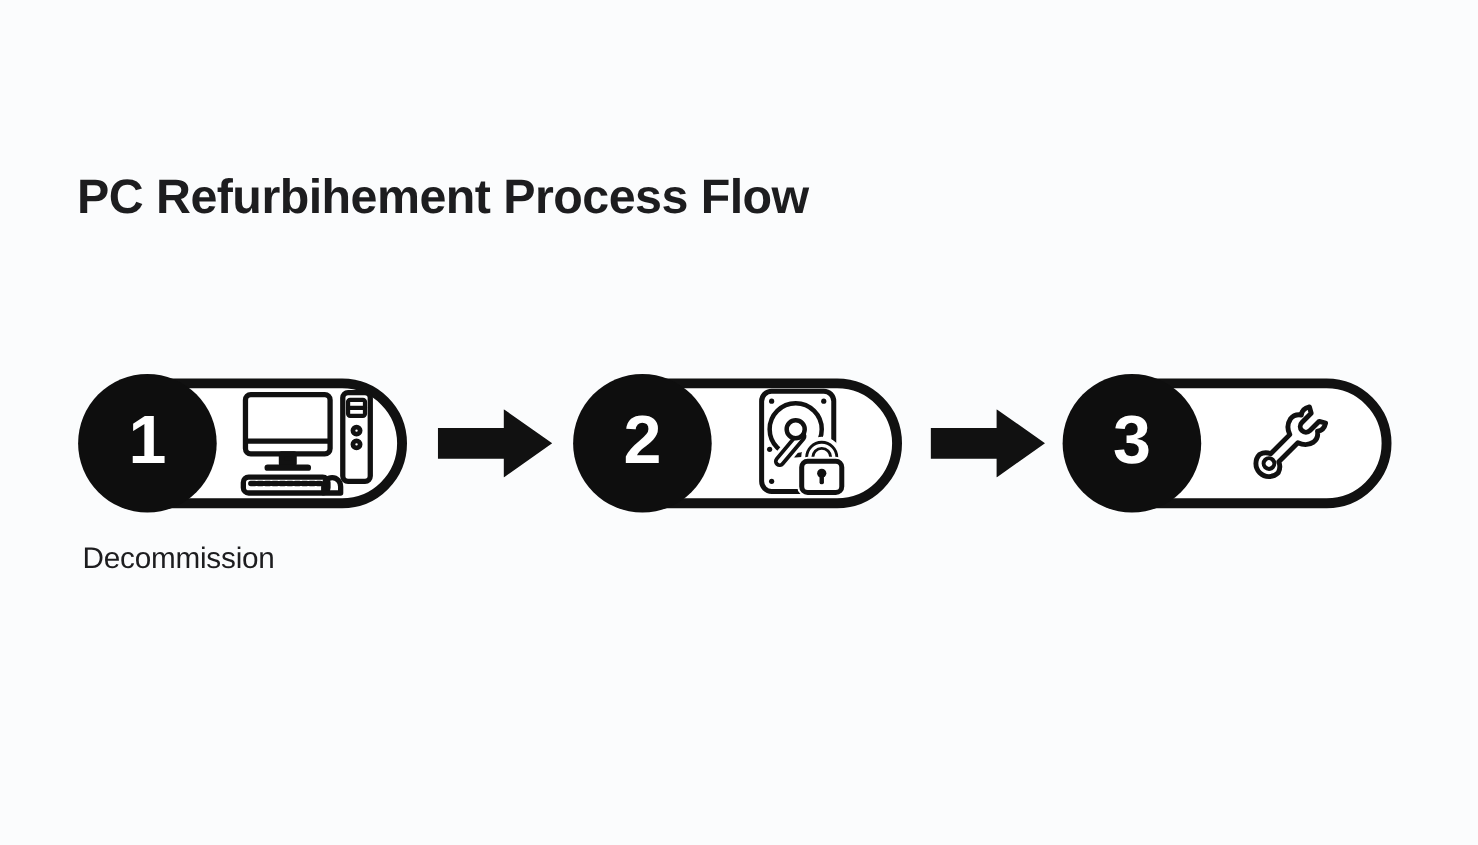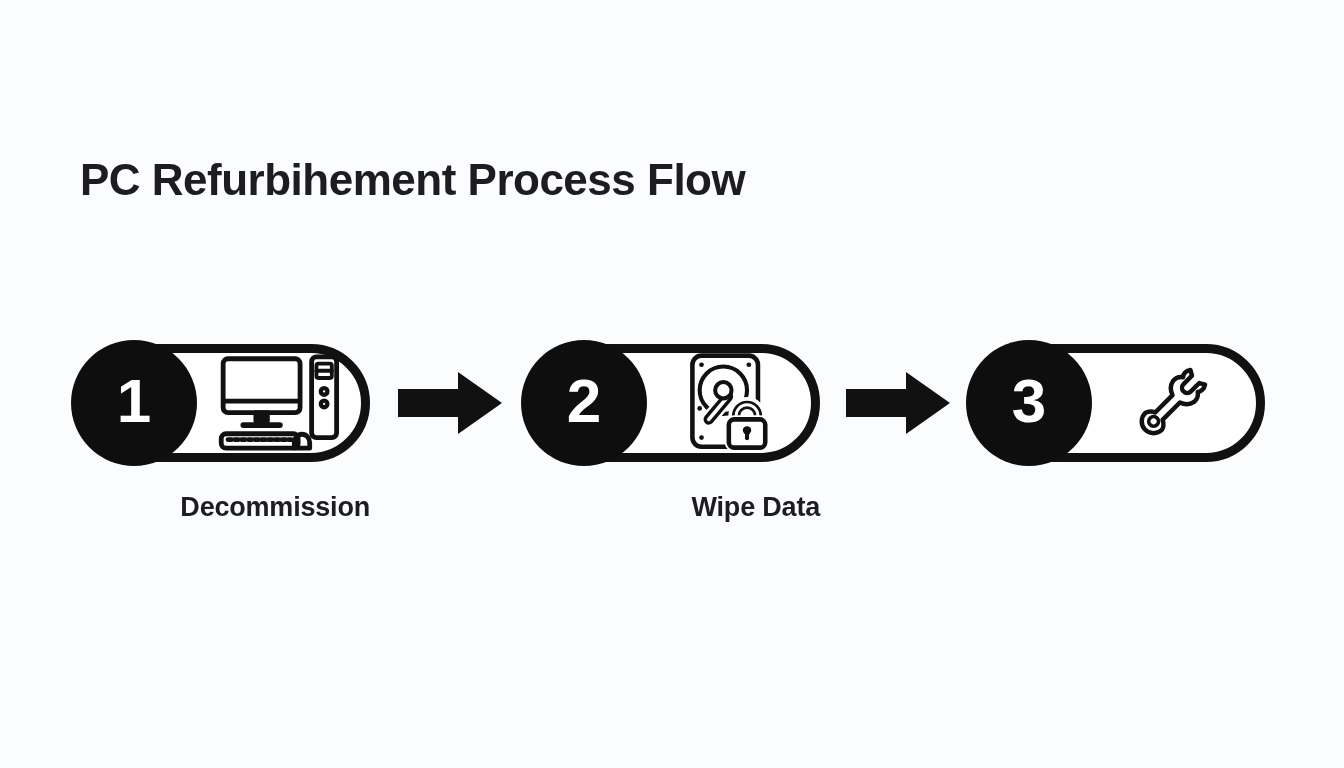--- a/index.html
+++ b/index.html
@@ -10,21 +10,21 @@
     overflow: hidden;
   }
   .stage {
     position: relative;
     width: 1344px;
     height: 768px;
     background: #fbfcfd;
   }
   .title {
     position: absolute;
-    left: 80px;
+    left: 70px;
     top: 155px;
     font-size: 44px;
     font-weight: 700;
     letter-spacing: -0.5px;
     color: #1d1d1f;
     white-space: nowrap;
   }
   .step {
     position: absolute;
     top: 344px;
@@ -65,23 +65,23 @@
     left: 112px;
     right: 4px;
     top: 0;
     bottom: 0;
     display: flex;
     align-items: center;
     justify-content: center;
   }
   .step-label {
     margin-top: 30px;
-    text-align: right;
+    text-align: left;
     font-size: 27px;
-    font-weight: 700;
+    font-weight: 400;
     letter-spacing: -0.2px;
     color: #1d1d1f;
     white-space: nowrap;
   }
   .connector {
     position: absolute;
     top: 372px;
     width: 104px;
     height: 62px;
   }
@@ -150,21 +150,20 @@
           <path d="M 60,76 v-6 a 12 12 0 0 1 24 0 v 6" stroke="#ffffff" stroke-width="17"></path>
           <path d="M 60,76 v-6 a 12 12 0 0 1 24 0 v 6" stroke="#111111" stroke-width="9"></path>
           <path d="M 60,76 v-6 a 12 12 0 0 1 24 0 v 6" stroke="#ffffff" stroke-width="3.2"></path>
           <rect x="52" y="74" width="40" height="31" rx="6" fill="#ffffff" stroke="#ffffff" stroke-width="9"></rect>
           <rect x="52" y="74" width="40" height="31" rx="6" fill="#ffffff" stroke="#111111"></rect>
           <circle cx="72" cy="86" r="4.6" fill="#111111" stroke="none"></circle>
           <rect x="69.8" y="88" width="4.4" height="9" rx="2.2" fill="#111111" stroke="none"></rect>
         </svg>
       </div>
     </div>
-    <div class="step-label">Wipe Data</div>
   </div>
 
   <div class="connector connector-2">
     <svg viewBox="0 0 104 62">
       <polygon points="0,17 60,17 60,0 104,31 60,62 60,45 0,45" fill="#111111"></polygon>
     </svg>
   </div>
 
   <div class="step step-3">
     <div class="pill">

